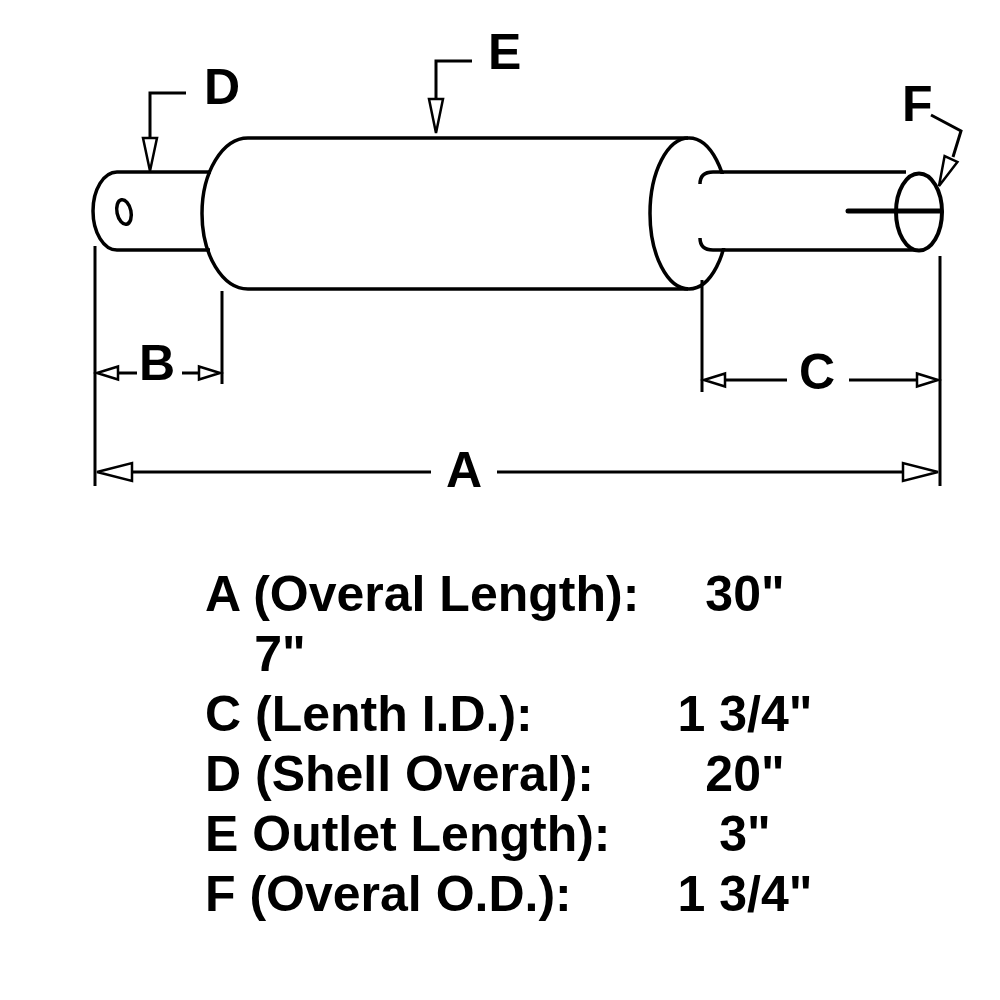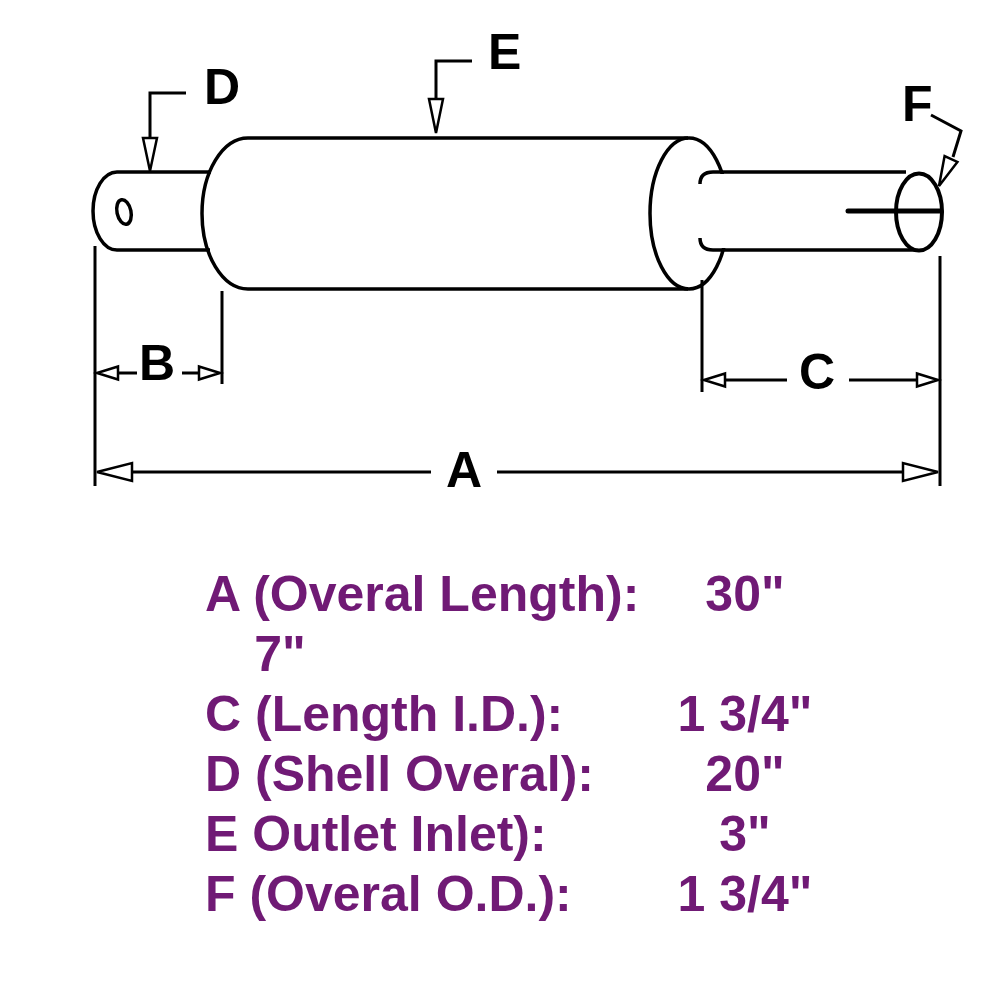--- a/index.html
+++ b/index.html
@@ -1,20 +1,20 @@
 <!DOCTYPE html>
 <html><head>
 <meta charset="utf-8">
 <style>
   html,body{margin:0;padding:0;background:#ffffff;}
   .page{position:relative;width:1000px;height:1000px;background:#ffffff;overflow:hidden;
         font-family:"Liberation Sans",sans-serif;}
   .diagram-wrap{position:absolute;left:0;top:0;width:1000px;height:545px;}
   svg text{font-family:"Liberation Sans",sans-serif;font-weight:bold;font-size:50px;fill:#000;}
-  .specs{position:absolute;left:205px;top:564px;width:680px;color:#701a75;
+  .specs{position:absolute;left:205px;top:564px;width:680px;color:#000000;
          font-weight:bold;font-size:50px;line-height:60px;}
   .spec-row{display:flex;height:60px;align-items:center;white-space:nowrap;}
   .spec-label{width:465px;}
   .spec-value{width:150px;text-align:center;}
 </style>
 </head>
 <body>
 
 <div class="page">
 
@@ -96,29 +96,29 @@
 
   <div class="specs">
     <div class="spec-row">
       <div class="spec-label">A (Overal Length):</div>
       <div class="spec-value">30"</div>
     </div>
     <div class="spec-row">
       <div class="spec-value">7"</div>
     </div>
     <div class="spec-row">
-      <div class="spec-label">C (Length I.D.):</div>
+      <div class="spec-label">C (Lenth I.D.):</div>
       <div class="spec-value">1 3/4"</div>
     </div>
     <div class="spec-row">
       <div class="spec-label">D (Shell Overal):</div>
       <div class="spec-value">20"</div>
     </div>
     <div class="spec-row">
-      <div class="spec-label">E Outlet Inlet):</div>
+      <div class="spec-label">E Outlet Length):</div>
       <div class="spec-value">3"</div>
     </div>
     <div class="spec-row">
       <div class="spec-label">F (Overal O.D.):</div>
       <div class="spec-value">1 3/4"</div>
     </div>
   </div>
 
 </div>
 

